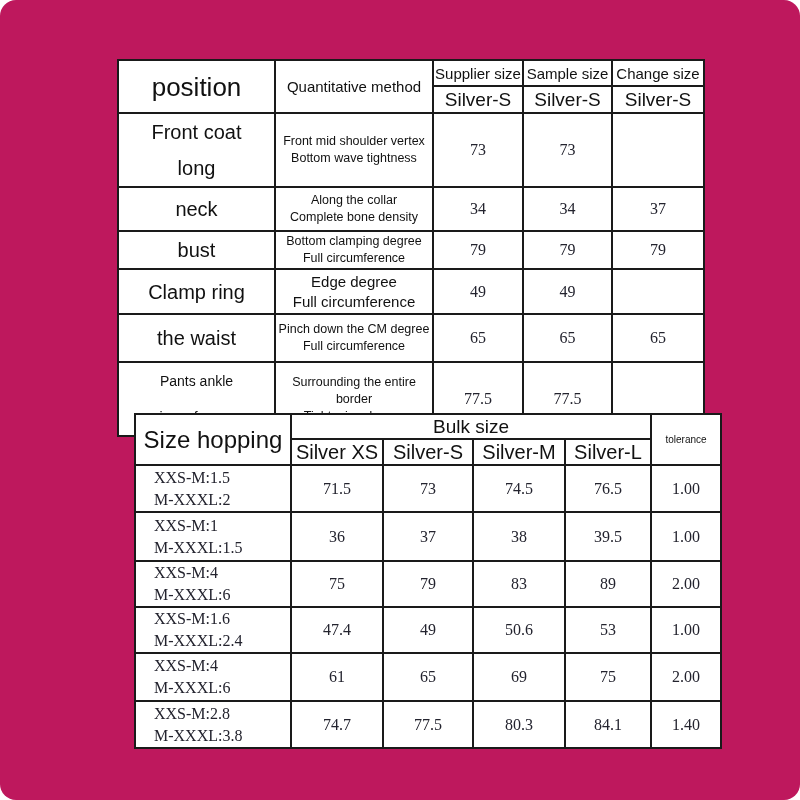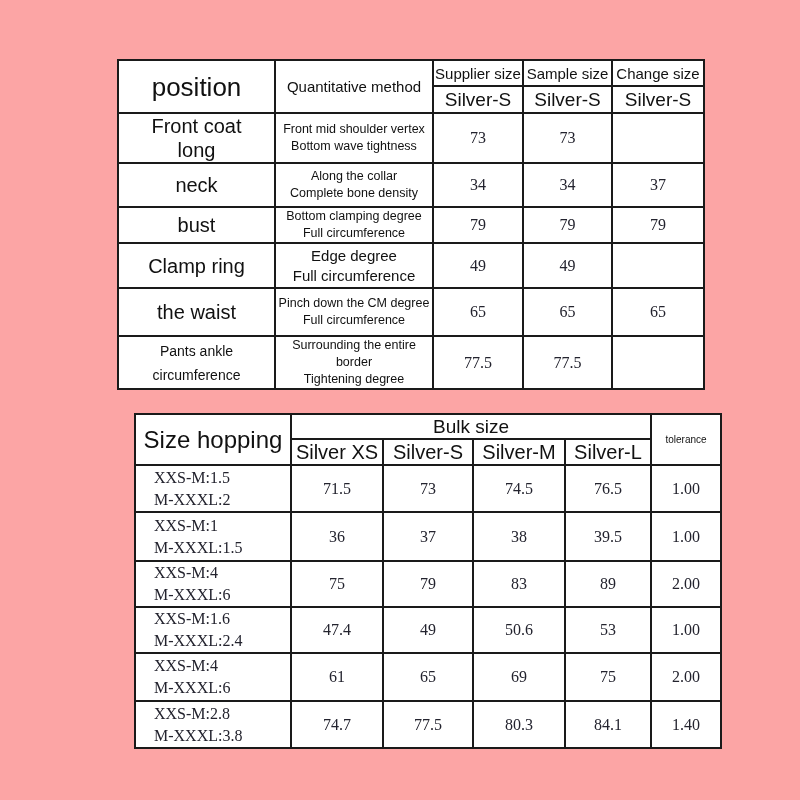--- a/index.html
+++ b/index.html
@@ -2,21 +2,21 @@
 <html><head>
 <meta charset="utf-8">
 <style>
   * { margin: 0; padding: 0; box-sizing: border-box; }
   html, body {
     width: 800px; height: 800px;
     background: #ffffff;
     font-family: "Liberation Sans", sans-serif;
     color: #111111;
   }
-  .sheet { position: relative; width: 800px; height: 800px; background: #fca5a5; }
+  .sheet { position: relative; width: 800px; height: 800px; background: #be185d; border-radius: 16px; }
 
   table {
     border-collapse: collapse;
     table-layout: fixed;
     position: absolute;
     background: #ffffff;
   }
   td, th {
     border: 2px solid #1a1a1a;
     text-align: center;
@@ -25,21 +25,21 @@
     font-weight: normal;
     white-space: pre-line;
   }
 
   
   .t1 { left: 117px; top: 59px; width: 586px; }
   .t1 .pos-head  { font-size: 26px; line-height: 30px; }
   .t1 .qm-head   { font-size: 15px; }
   .t1 .col-head  { font-size: 15px; height: 26px; }
   .t1 .size-head { font-size: 19px; height: 27px; }
-  .t1 .pos-label { font-size: 20px; line-height: 24px; }
+  .t1 .pos-label { font-size: 20px; line-height: 36px; }
   .t1 .pos-label.small { font-size: 14px; }
   .t1 .method    { font-size: 12.5px; line-height: 17px; }
   .num {
     font-family: "Liberation Serif", serif;
     font-size: 16px;
     color: #23232e;
   }
 
   
   .t2 { left: 134px; top: 413px; width: 586px; }

